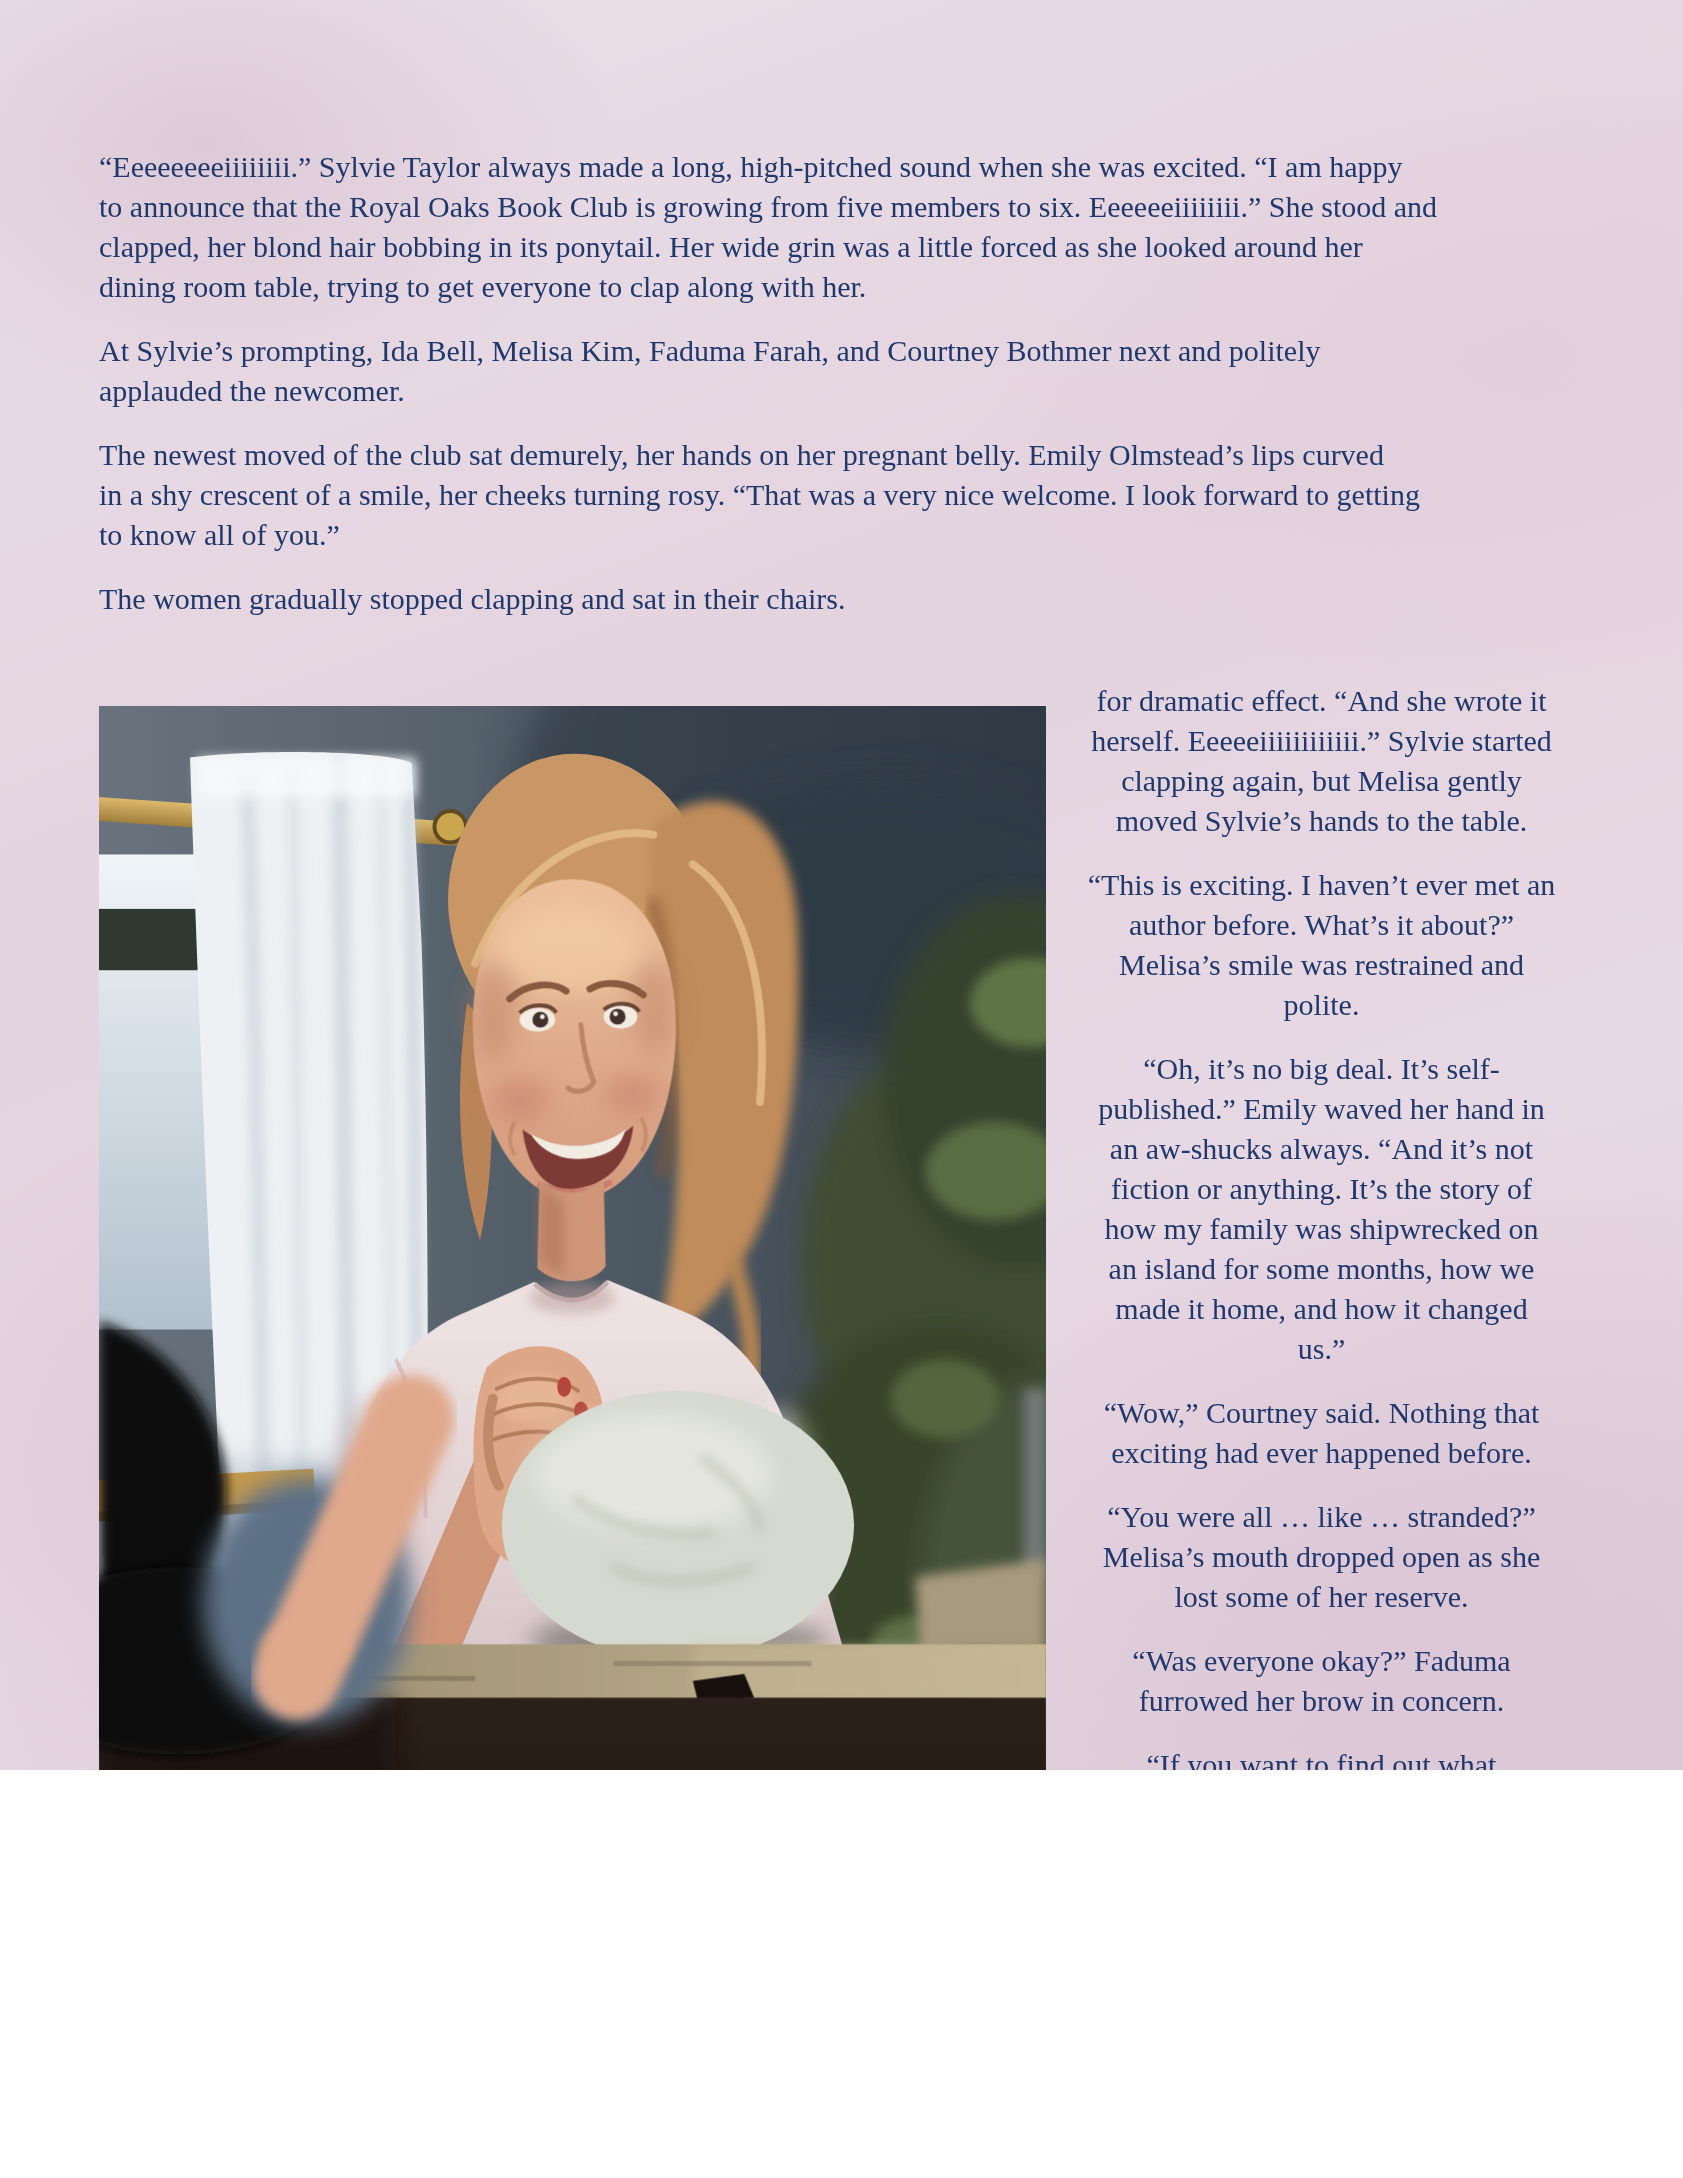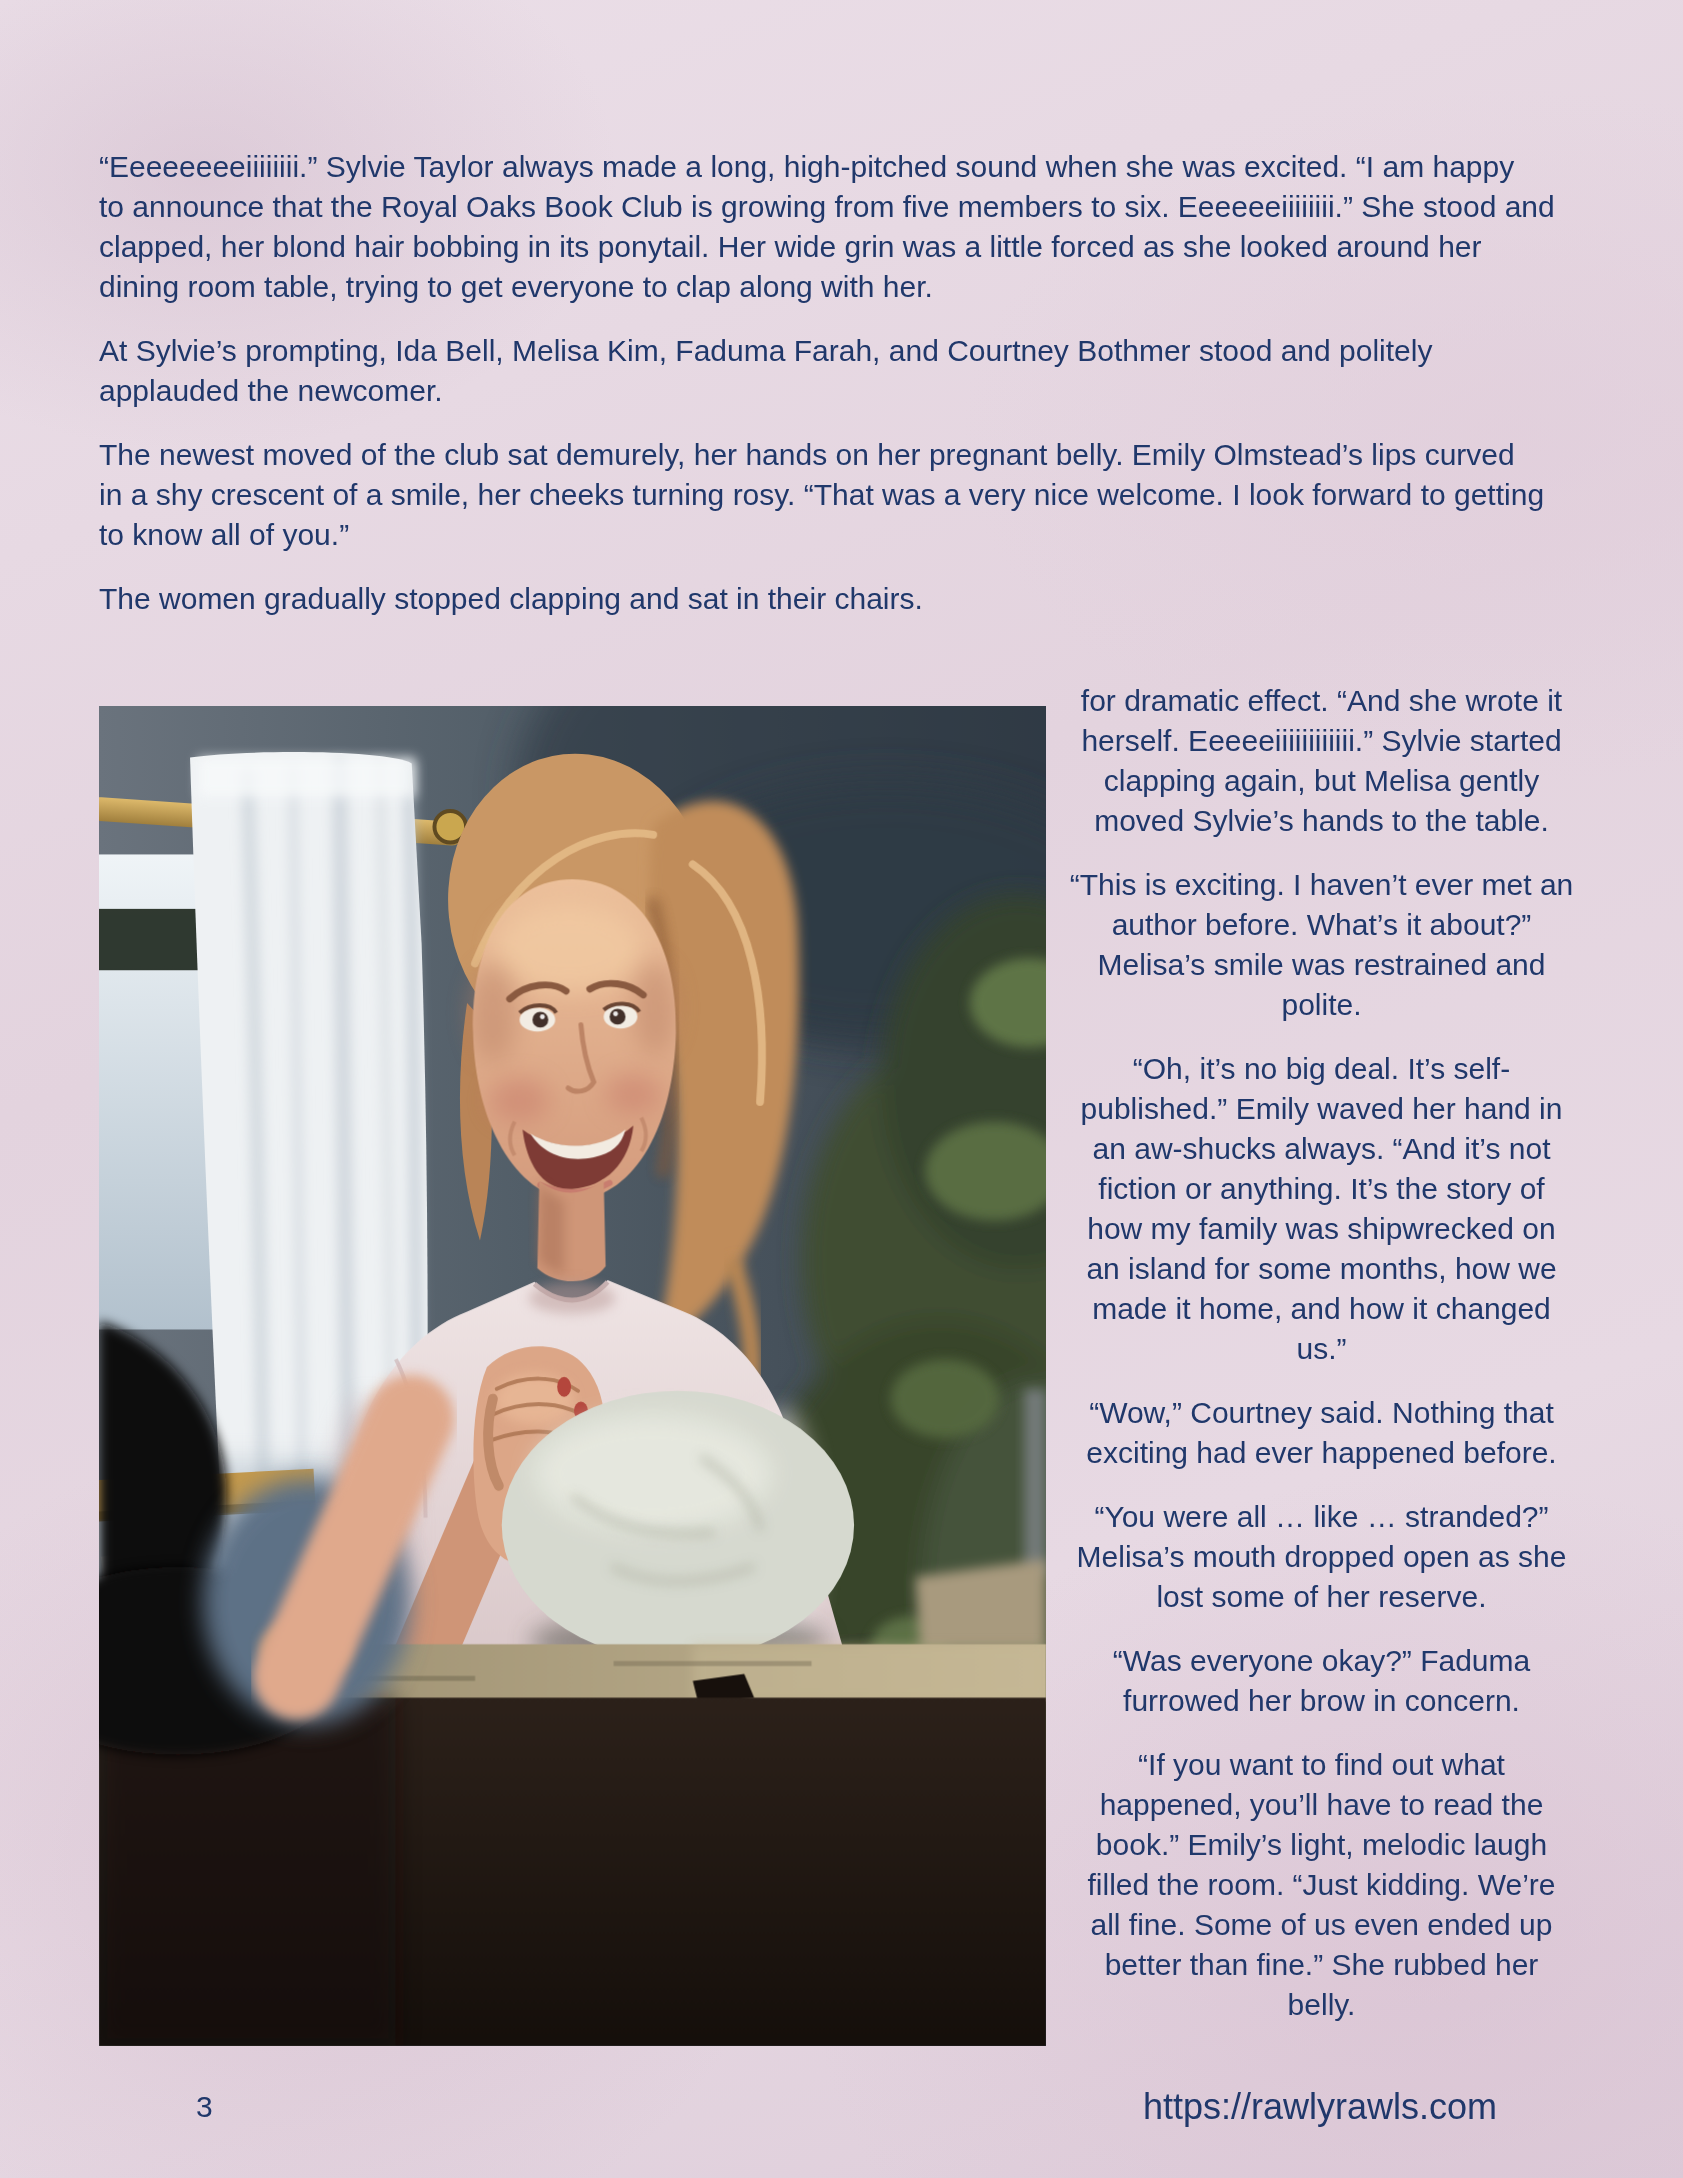--- a/index.html
+++ b/index.html
@@ -1,26 +1,26 @@
 <!DOCTYPE html>
 <html><head>
 <meta charset="utf-8">
 <style>
   html,body{margin:0;padding:0;}
   .page{
     position:relative;
-    width:1683px;height:2178px;
+    width:1683px;height:1770px;
     overflow:hidden;
     background:
       radial-gradient(594px 396px at 12% 8%, rgba(197,170,190,.35), transparent 70%),
       radial-gradient(792px 495px at 90% 20%, rgba(224,204,218,.55), transparent 70%),
       radial-gradient(693px 594px at 18% 85%, rgba(203,174,194,.40), transparent 70%),
       radial-gradient(891px 693px at 85% 90%, rgba(214,186,205,.45), transparent 70%),
       linear-gradient(160deg,#ebdfe8 0%,#e3d3de 40%,#e7d9e3 70%,#ddccd9 100%);
-    font-family:Liberation Sans, sans-serif;
+    font-family:Liberation Serif, serif;
     color:#20386b;
   }
   .main-text{
     position:absolute;left:99px;top:147px;width:1485px;
     font-size:30px;line-height:40px;
   }
   .para{white-space:pre;margin:0 0 24px 0;}
   .right-col{
     position:absolute;left:1059px;top:681px;width:525px;
     font-size:30px;line-height:40px;text-align:center;
@@ -41,21 +41,21 @@
 </head>
 <body>
 
 <div class="page">
 
   <div class="main-text">
     <p class="para">“Eeeeeeeeiiiiiiii.” Sylvie Taylor always made a long, high-pitched sound when she was excited. “I am happy
 to announce that the Royal Oaks Book Club is growing from five members to six. Eeeeeeiiiiiiii.” She stood and
 clapped, her blond hair bobbing in its ponytail. Her wide grin was a little forced as she looked around her
 dining room table, trying to get everyone to clap along with her.</p>
-    <p class="para">At Sylvie’s prompting, Ida Bell, Melisa Kim, Faduma Farah, and Courtney Bothmer stood and politely
+    <p class="para">At Sylvie’s prompting, Ida Bell, Melisa Kim, Faduma Farah, and Courtney Bothmer next and politely
 applauded the newcomer.</p>
     <p class="para">The newest moved of the club sat demurely, her hands on her pregnant belly. Emily Olmstead’s lips curved
 in a shy crescent of a smile, her cheeks turning rosy. “That was a very nice welcome. I look forward to getting
 to know all of you.”</p>
     <p class="para">The women gradually stopped clapping and sat in their chairs.</p>
   </div>
 
   <figure class="illustration">
     <svg viewBox="0 0 957 1354" preserveAspectRatio="none">
       <defs>

